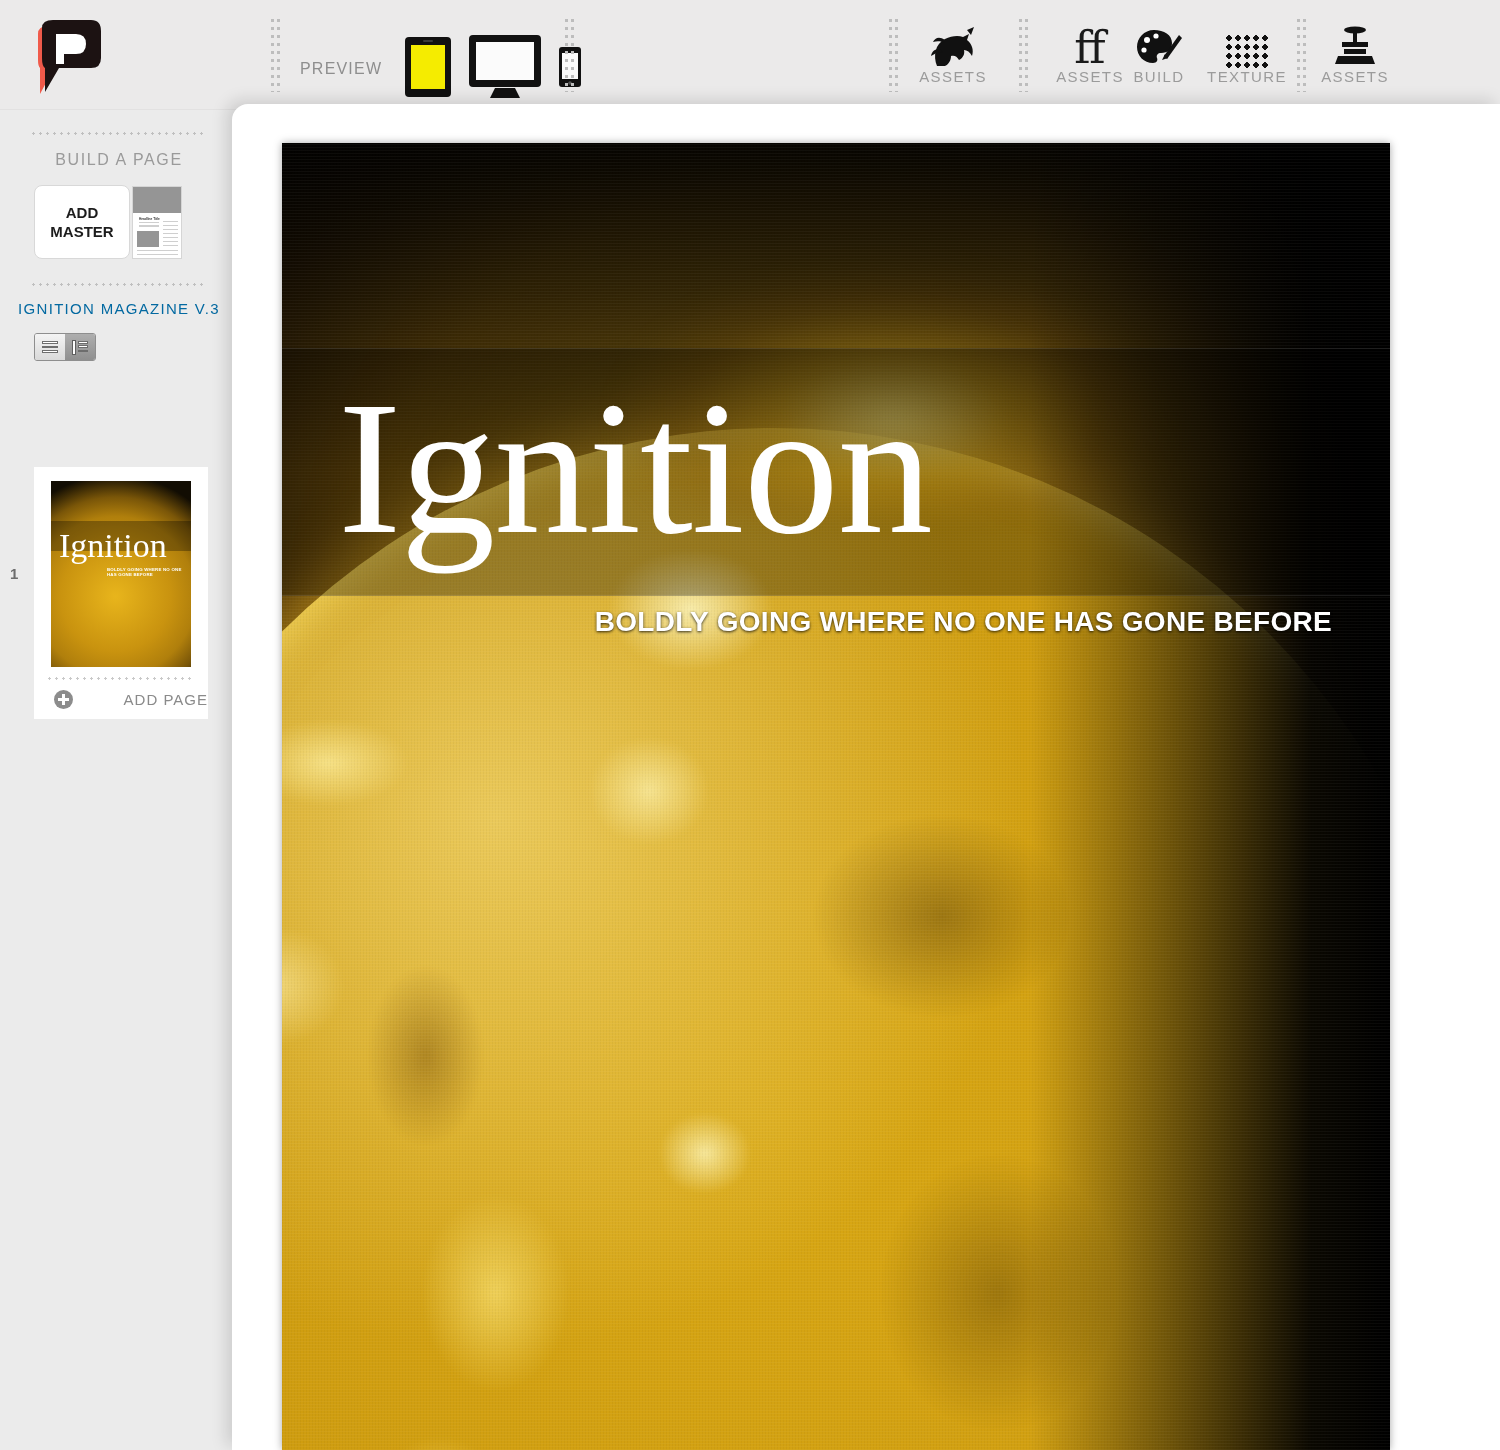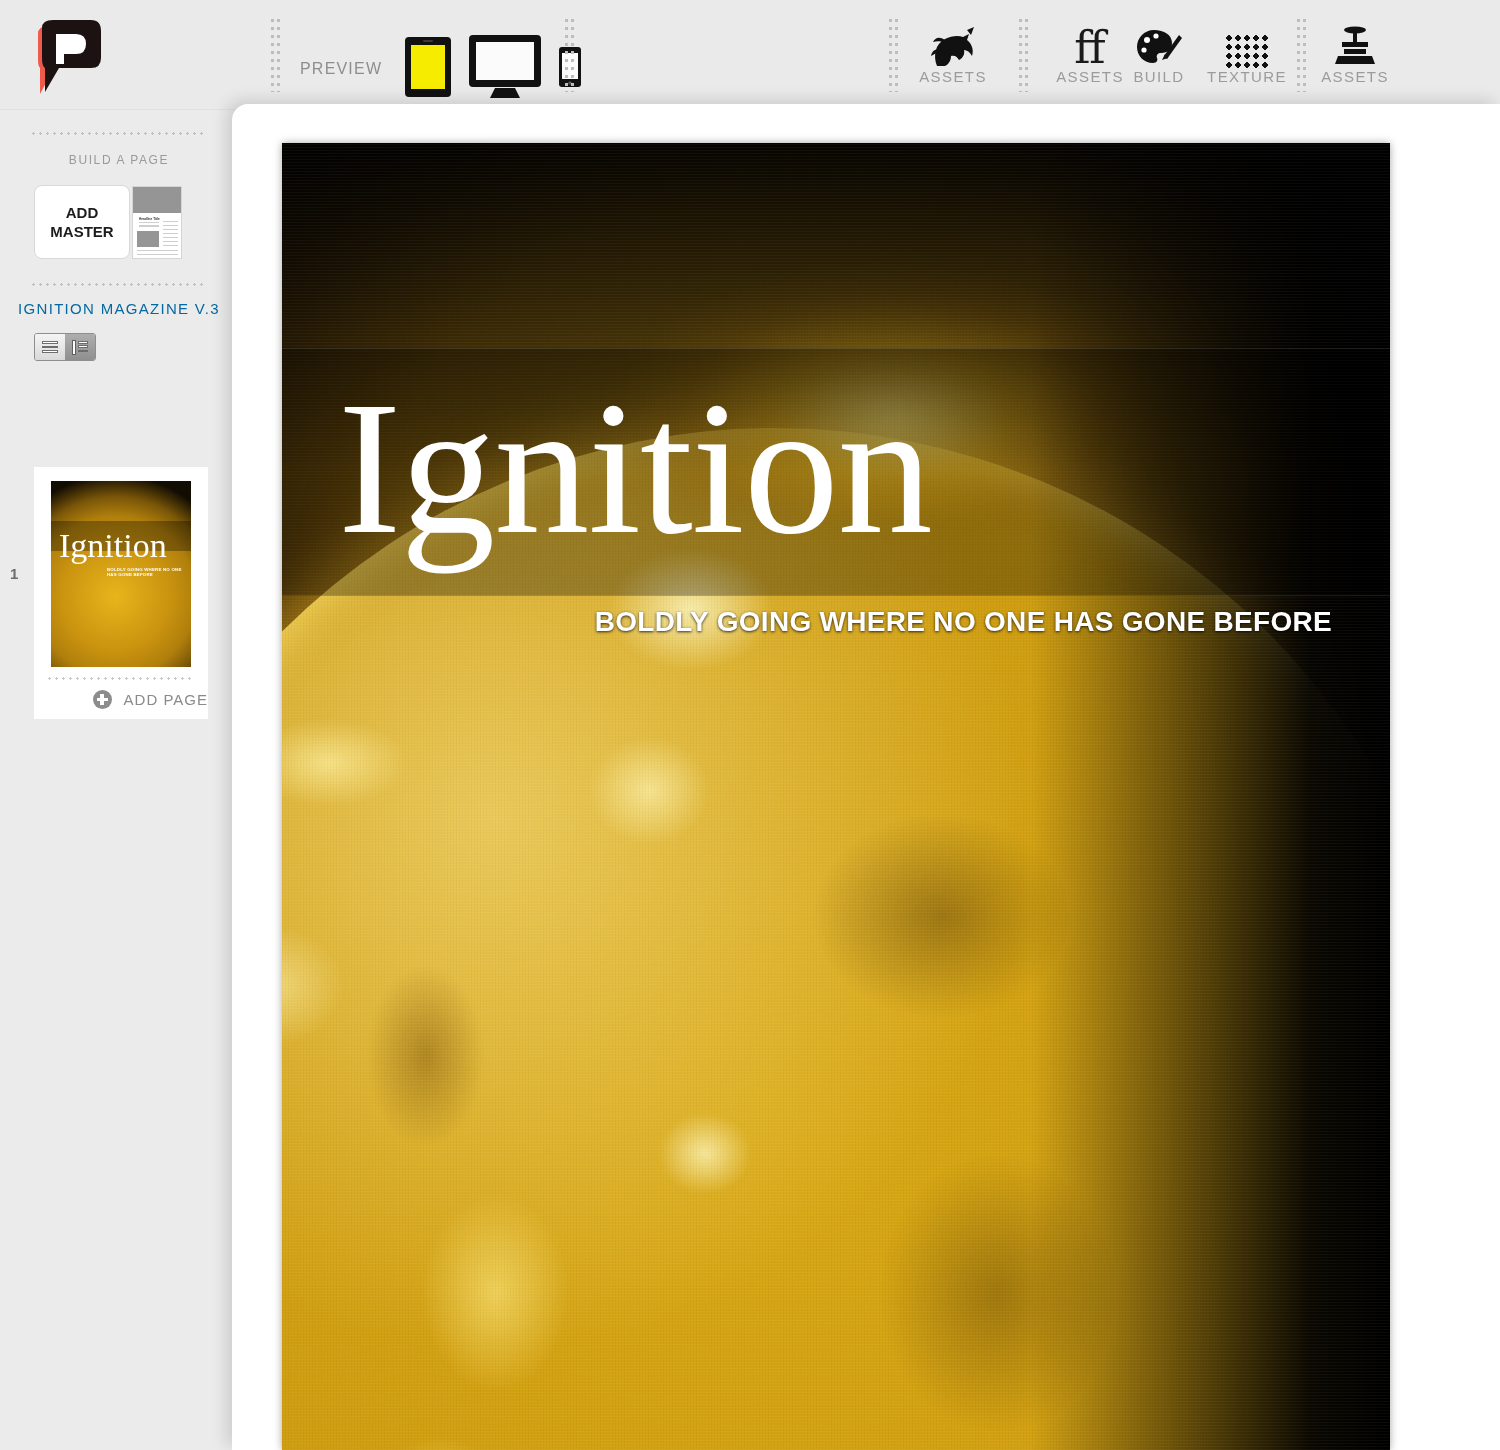--- a/index.html
+++ b/index.html
@@ -70,21 +70,21 @@
     position: absolute; left: 0; top: 110px;
     width: 238px; height: 1340px;
     background: #ebebeb;
   }
   .hdots {
     height: 3px; margin: 0 32px;
     background-image: radial-gradient(circle 1.3px at 1.5px 1.5px, #bfbfbf 100%, transparent 0);
     background-size: 7px 3px;
   }
   .sb-title {
-    text-align: center; font-size: 12px; letter-spacing: 1.6px;
+    text-align: center; font-size: 16px; letter-spacing: 1.6px;
     color: #9a9a9a; margin-top: 14px; line-height: 22px;
   }
   .build-row { display: flex; align-items: center; gap: 2px; padding-left: 34px; margin-top: 14px; }
   .big-btn {
     width: 96px; height: 74px; background: #fff;
     border: 1px solid #d8d8d8; border-radius: 8px;
     display: flex; align-items: center; justify-content: center; text-align: center;
     font-size: 15px; font-weight: bold; color: #1d1d1d; line-height: 19px;
     cursor: pointer;
   }
@@ -115,21 +115,21 @@
   .vt.dark .grid .col { width:4px; background:#fff; border:0.5px solid #5f5f5f; }
 
   .pagepanel { position:absolute; left:34px; top:357px; width:174px; background:#fff; padding:10px 0 10px 0; }
   .pagenum { position:absolute; left:10px; top:455px; font-size:15px; font-weight:bold; color:#6d6d6d; }
   .thumb { width:140px; height:186px; margin:4px auto 0; position:relative; overflow:hidden; background:#000; }
   .thumb .ttl { position:absolute; left:8px; top:48px; font-family:"Liberation Serif", serif; color:#fff; font-size:34px; line-height:34px; }
   .thumb .sub { position:absolute; left:56px; top:86px; color:#fff; font-size:4.4px; font-weight:bold; letter-spacing:0.2px; }
   .page-hdots { margin: 10px 14px 0; height:3px;
     background-image: radial-gradient(circle 1.3px at 1.5px 1.5px, #c9c9c9 100%, transparent 0);
     background-size: 7px 3px; }
-  .addpage { display:flex; align-items:center; justify-content:flex-end; gap:12px; margin-top:10px; cursor:pointer;padding-left:20px; }
+  .addpage { display:flex; align-items:center; justify-content:space-between; gap:12px; margin-top:10px; cursor:pointer;padding-left:20px; }
   .addpage .circ { width:19px; height:19px; border-radius:50%; background:#8c8c8c; position:relative; }
   .addpage .circ:before, .addpage .circ:after { content:""; position:absolute; background:#fff; }
   .addpage .circ:before { left:4px; top:8.2px; width:11px; height:3.2px; }
   .addpage .circ:after { left:7.9px; top:4px; width:3.2px; height:11px; }
   .addpage .lbl { font-size:15px; letter-spacing:1px; color:#8a8a8a; }
 
   
   .canvas-shadow {
     position:absolute; left:232px; top:104px; width:1268px; height:1346px;
     background:#fff; border-top-left-radius:16px;

